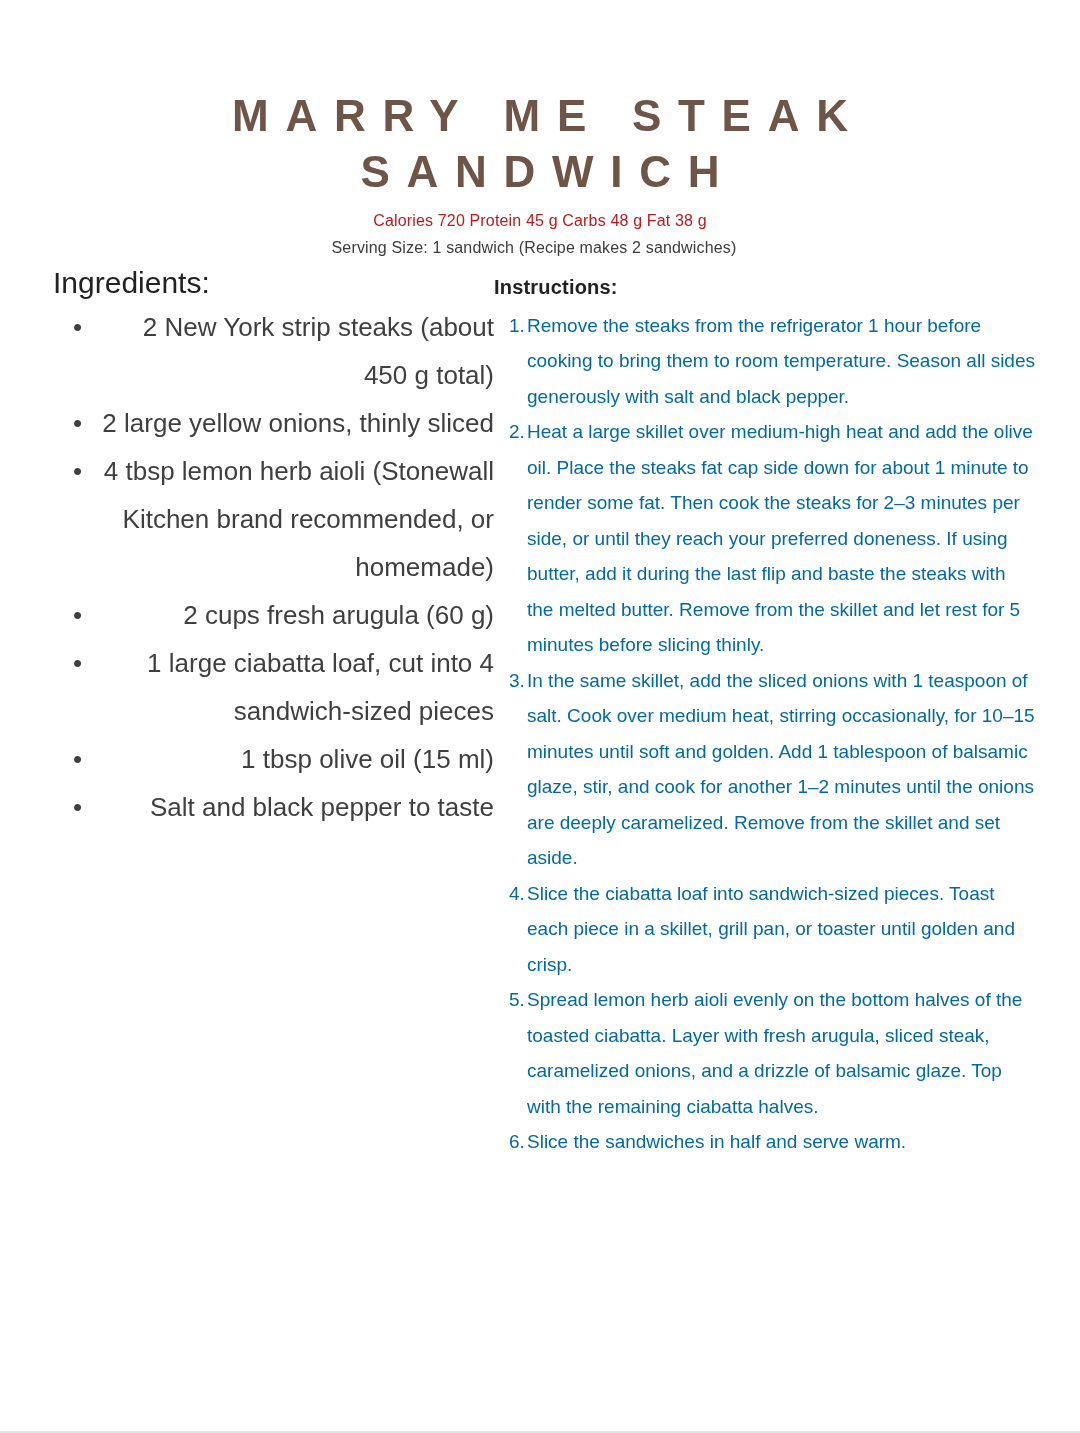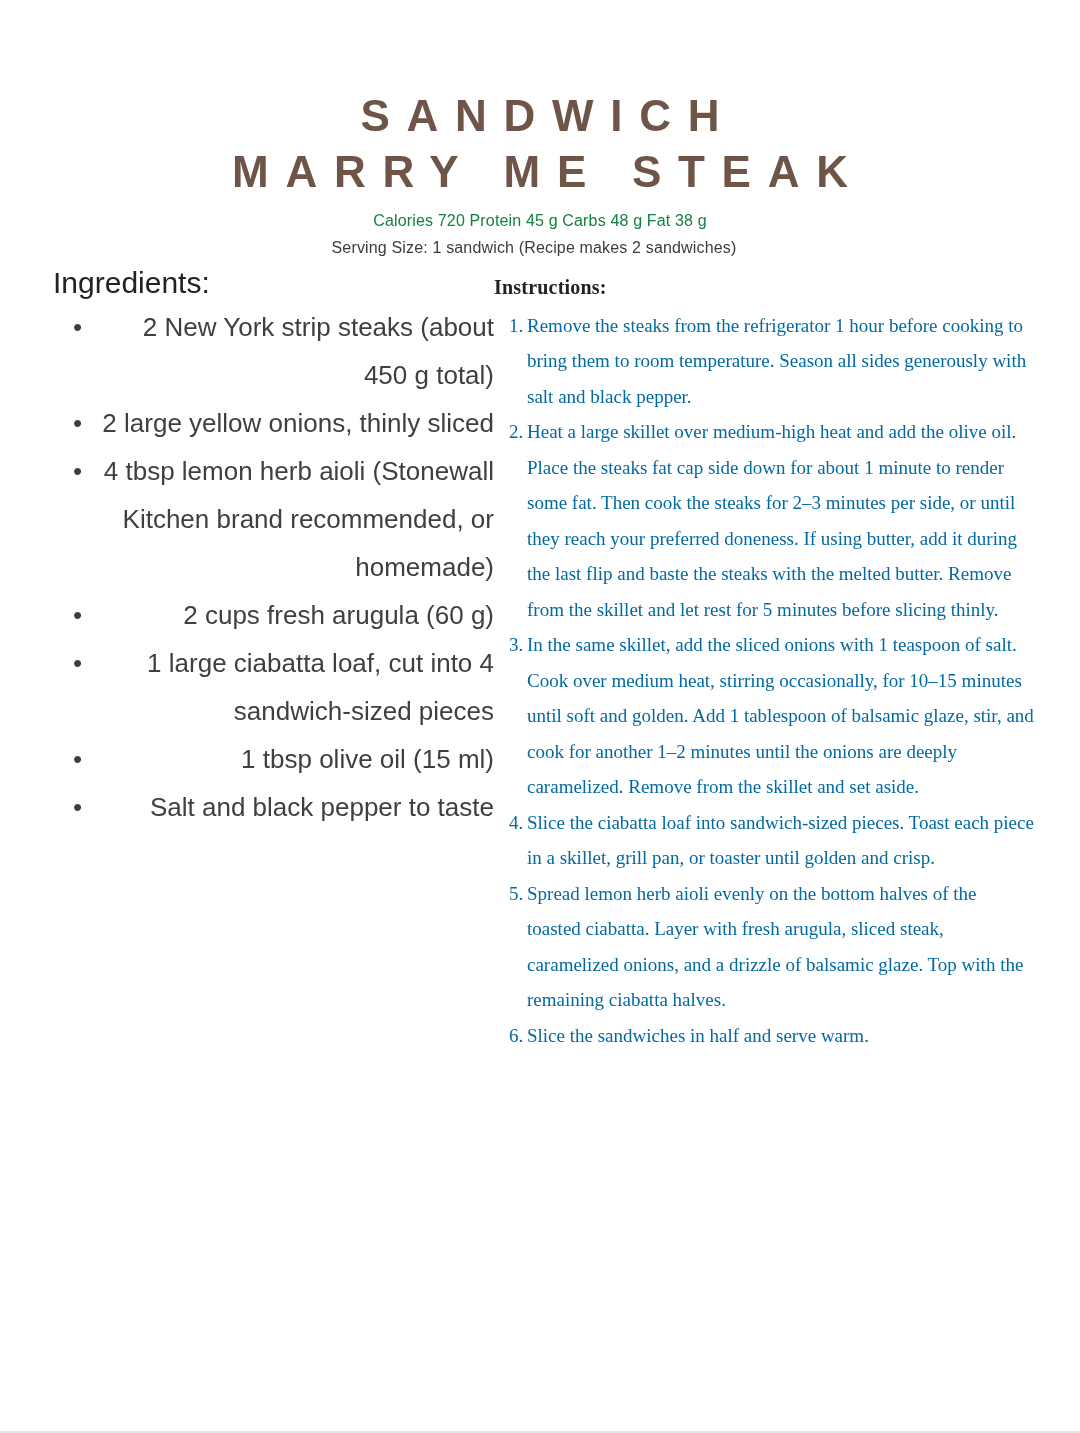--- a/index.html
+++ b/index.html
@@ -31,21 +31,21 @@
     letter-spacing: 0.38em;
     line-height: 1.27;
   }
   .title-line {
     display: block;
     text-indent: 0.38em; 
   }
   .nutrition {
     margin: 12px 0 0 0;
     font-size: 16px;
-    color: #15803d;
+    color: #b91c1c;
     letter-spacing: 0.01em;
   }
   .serving {
     margin: 9px 12px 0 0;
     font-size: 16px;
     color: #3c3c3c;
     letter-spacing: 0.01em;
   }
   
   .columns {
@@ -80,21 +80,20 @@
   }
   .ingredient-item::before {
     content: "\2022";
     position: absolute;
     left: 20px;
     top: 0;
   }
   .instructions {
     flex: 1;
     min-width: 0;
-    font-family: Liberation Serif, serif;
   }
   .instructions-heading {
     margin: 9px 0 0 0;
     font-size: 20px;
     line-height: 26px;
     font-weight: 700;
     color: #222222;
     letter-spacing: 0.01em;
   }
   .instruction-list {
@@ -118,22 +117,22 @@
     top: 0;
   }
 </style>
 </head>
 <body>
 
 <div class="page">
 
   <header class="header">
     <h1 class="title">
+      <span class="title-line">MARRY ME STEAK</span>
       <span class="title-line">SANDWICH</span>
-      <span class="title-line">MARRY ME STEAK</span>
     </h1>
     <p class="nutrition">Calories 720 Protein 45 g Carbs 48 g Fat 38 g</p>
     <p class="serving">Serving Size: 1 sandwich (Recipe makes 2 sandwiches)</p>
   </header>
 
   <main class="columns">
 
     <section class="ingredients">
       <h2 class="ingredients-heading">Ingredients:</h2>
       <ul class="ingredient-list">

